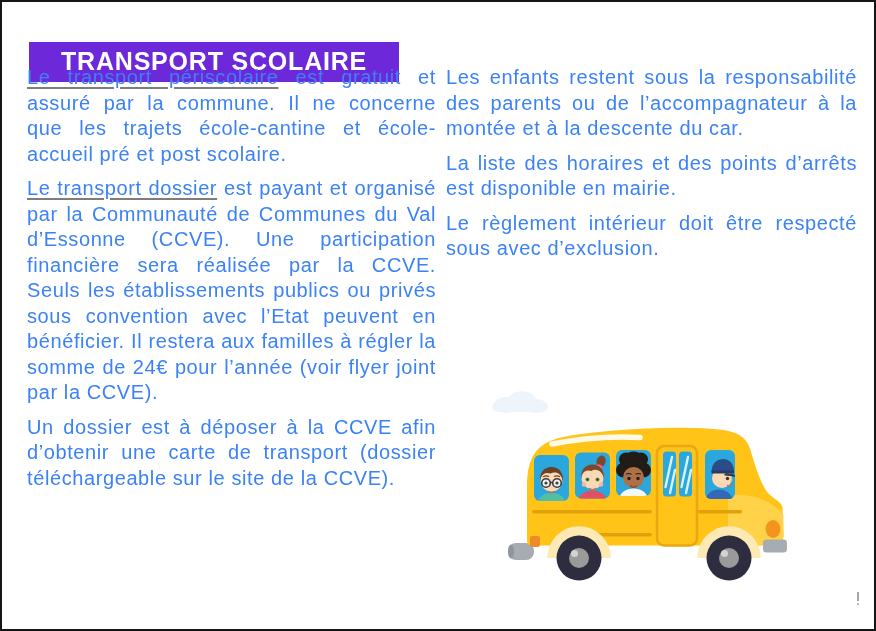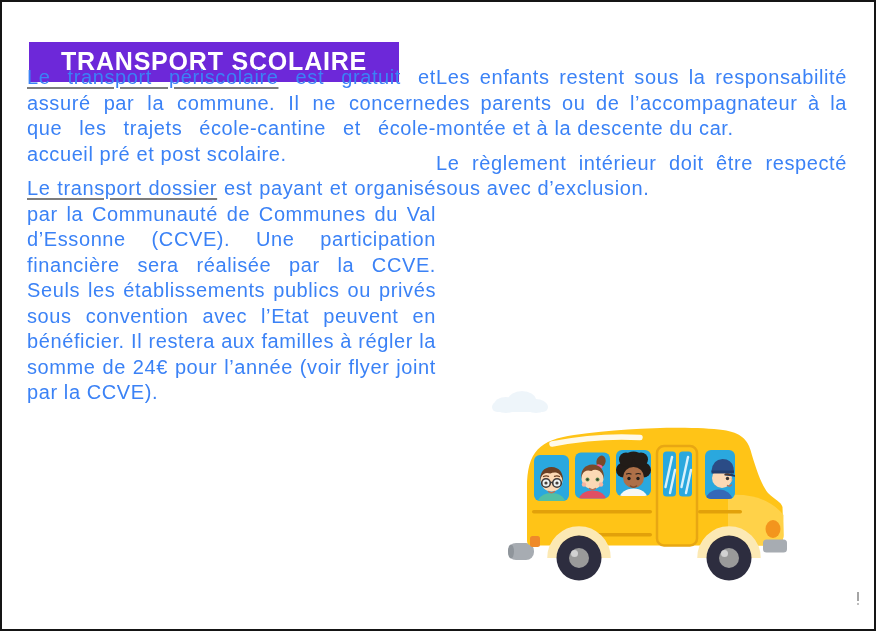--- a/index.html
+++ b/index.html
@@ -14,21 +14,21 @@
   }
   .banner h1 {
     margin:0; font-size:25px; line-height:1; font-weight:800; letter-spacing:0.8px;
   }
   .col {
     position:absolute; top:63px; color:#3b82f6;
     font-size:20px; line-height:25.5px; letter-spacing:0.6px;
     text-align:justify;
   }
   .col-left  { left:25px;  width:409px; }
-  .col-right { left:434px; width:411px; }
+  .col-right { left:444px; width:411px; }
   .col p { margin:0 0 9px 0; }
   .lead {
     text-decoration:underline; text-decoration-color:#7d7d7d;
     text-underline-offset:3px;
   }
   .bus-wrap { position:absolute; left:468px; top:386px; width:404px; height:212px; }
   .bus-wrap svg { display:block; width:100%; height:100%; }
   .page-mark {
     position:absolute; left:855px; top:590px; width:2px; height:9px;
     background:#8f8f8f; opacity:.8;
@@ -42,24 +42,26 @@
 
 <div class="page">
 
   <div class="banner">
     <h1>TRANSPORT SCOLAIRE</h1>
   </div>
 
   <div class="col col-left">
     <p><span class="lead">Le transport périscolaire</span><span> est gratuit et assuré par la commune. Il ne concerne que les trajets école-cantine et école-accueil pré et post scolaire.</span></p>
     <p><span class="lead">Le transport dossier</span><span> est payant et organisé par la Communauté de Communes du Val d’Essonne (CCVE). Une participation financière sera réalisée par la CCVE. Seuls les établissements publics ou privés sous convention avec l’Etat peuvent en bénéficier. Il restera aux familles à régler la somme de 24€ pour l’année (voir flyer joint par la CCVE).</span></p>
+    <p><span>Un dossier est à déposer à la CCVE afin d’obtenir une carte de transport (dossier téléchargeable sur le site de la CCVE).</span></p>
   </div>
 
   <div class="col col-right">
     <p><span>Les enfants restent sous la responsabilité des parents ou de l’accompagnateur à la montée et à la descente du car.</span></p>
+    <p><span>La liste des horaires et des points d’arrêts est disponible en mairie.</span></p>
     <p><span>Le règlement intérieur doit être respecté sous avec d’exclusion.</span></p>
   </div>
 
   <div class="bus-wrap">
     <svg viewBox="0 0 404 212" xmlns="http://www.w3.org/2000/svg">
       <defs>
         <clipPath id="clip-w1">
             <rect x="64" y="67" width="35" height="46" rx="6"></rect>
           </clipPath>
         <clipPath id="clip-w2">

